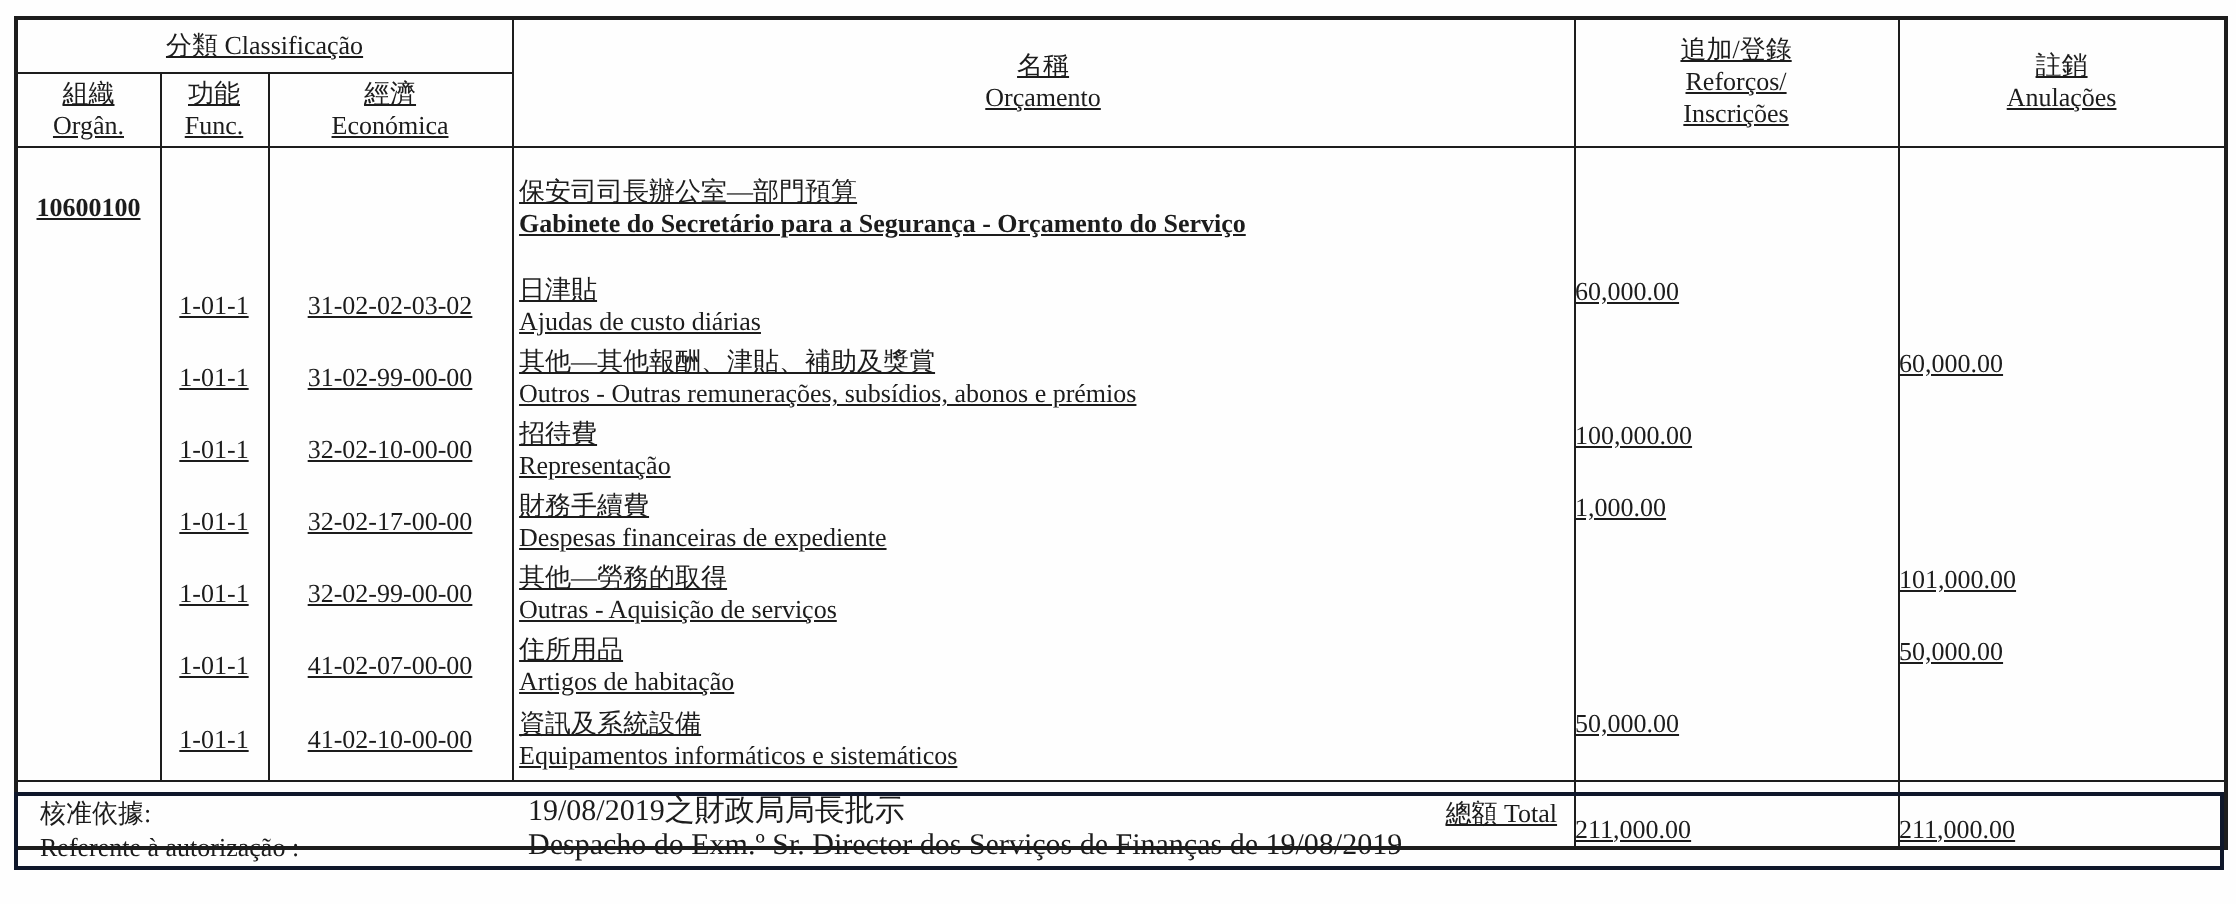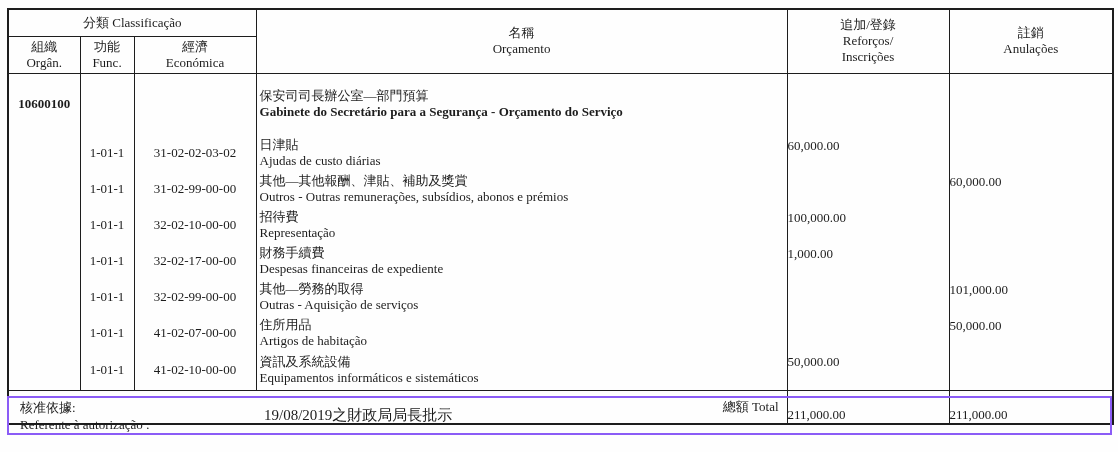--- a/index.html
+++ b/index.html
@@ -10,20 +10,21 @@
     color:#1c1c1c;
   }
   .page { position:absolute; inset:0; background:#fefefe; }
 
   table { border-collapse:collapse; table-layout:fixed; }
 
   
   .main-table {
     position:absolute; left:7px; top:8px; width:1105px;
     border:2px solid #1d1d1d;
+    text-decoration:underline;
   }
   .main-table th { font-weight:normal; }
   .main-table thead th {
     border:1px solid #1d1d1d;
     text-align:center; vertical-align:middle;
     font-size:13px; line-height:16px; padding:2px 0;
   }
   .thead-r1 { height:27px; }
   .thead-r2 { height:33px; }
 
@@ -47,22 +48,22 @@
   tr.total-row td {
     border-top:1px solid #1d1d1d;
     height:21px; vertical-align:middle;
   }
   td.total-label-cell { text-align:right; padding-right:8px; font-size:13px; }
   tr.total-row td.amt-cell { padding-top:16px; vertical-align:middle; }
 
   
   .footer-box {
     position:absolute; left:7px; top:396px; width:1105px; height:39px;
-    border:2px solid #8b5cf6;
-    display:flex; align-items:center;
+    border:2px solid #0f172a;
+    display:flex; 
   }
   .footer-label { width:248px; padding-left:11px; font-size:13px; line-height:17px; }
   .footer-value { flex:1; padding-left:7px; font-size:15px; line-height:17px; }
 </style>
 </head>
 <body>
 
 <div class="page">
 
   <table class="main-table">
@@ -211,16 +212,17 @@
     </tbody>
   </table>
 
   <div class="footer-box">
     <div class="footer-label">
       <div>核准依據:</div>
       <div>Referente à autorização :</div>
     </div>
     <div class="footer-value">
       <div>19/08/2019之財政局局長批示</div>
+      <div>Despacho do Exm.º Sr. Director dos Serviços de Finanças de 19/08/2019</div>
     </div>
   </div>
 
 </div>
 
 </body></html>

